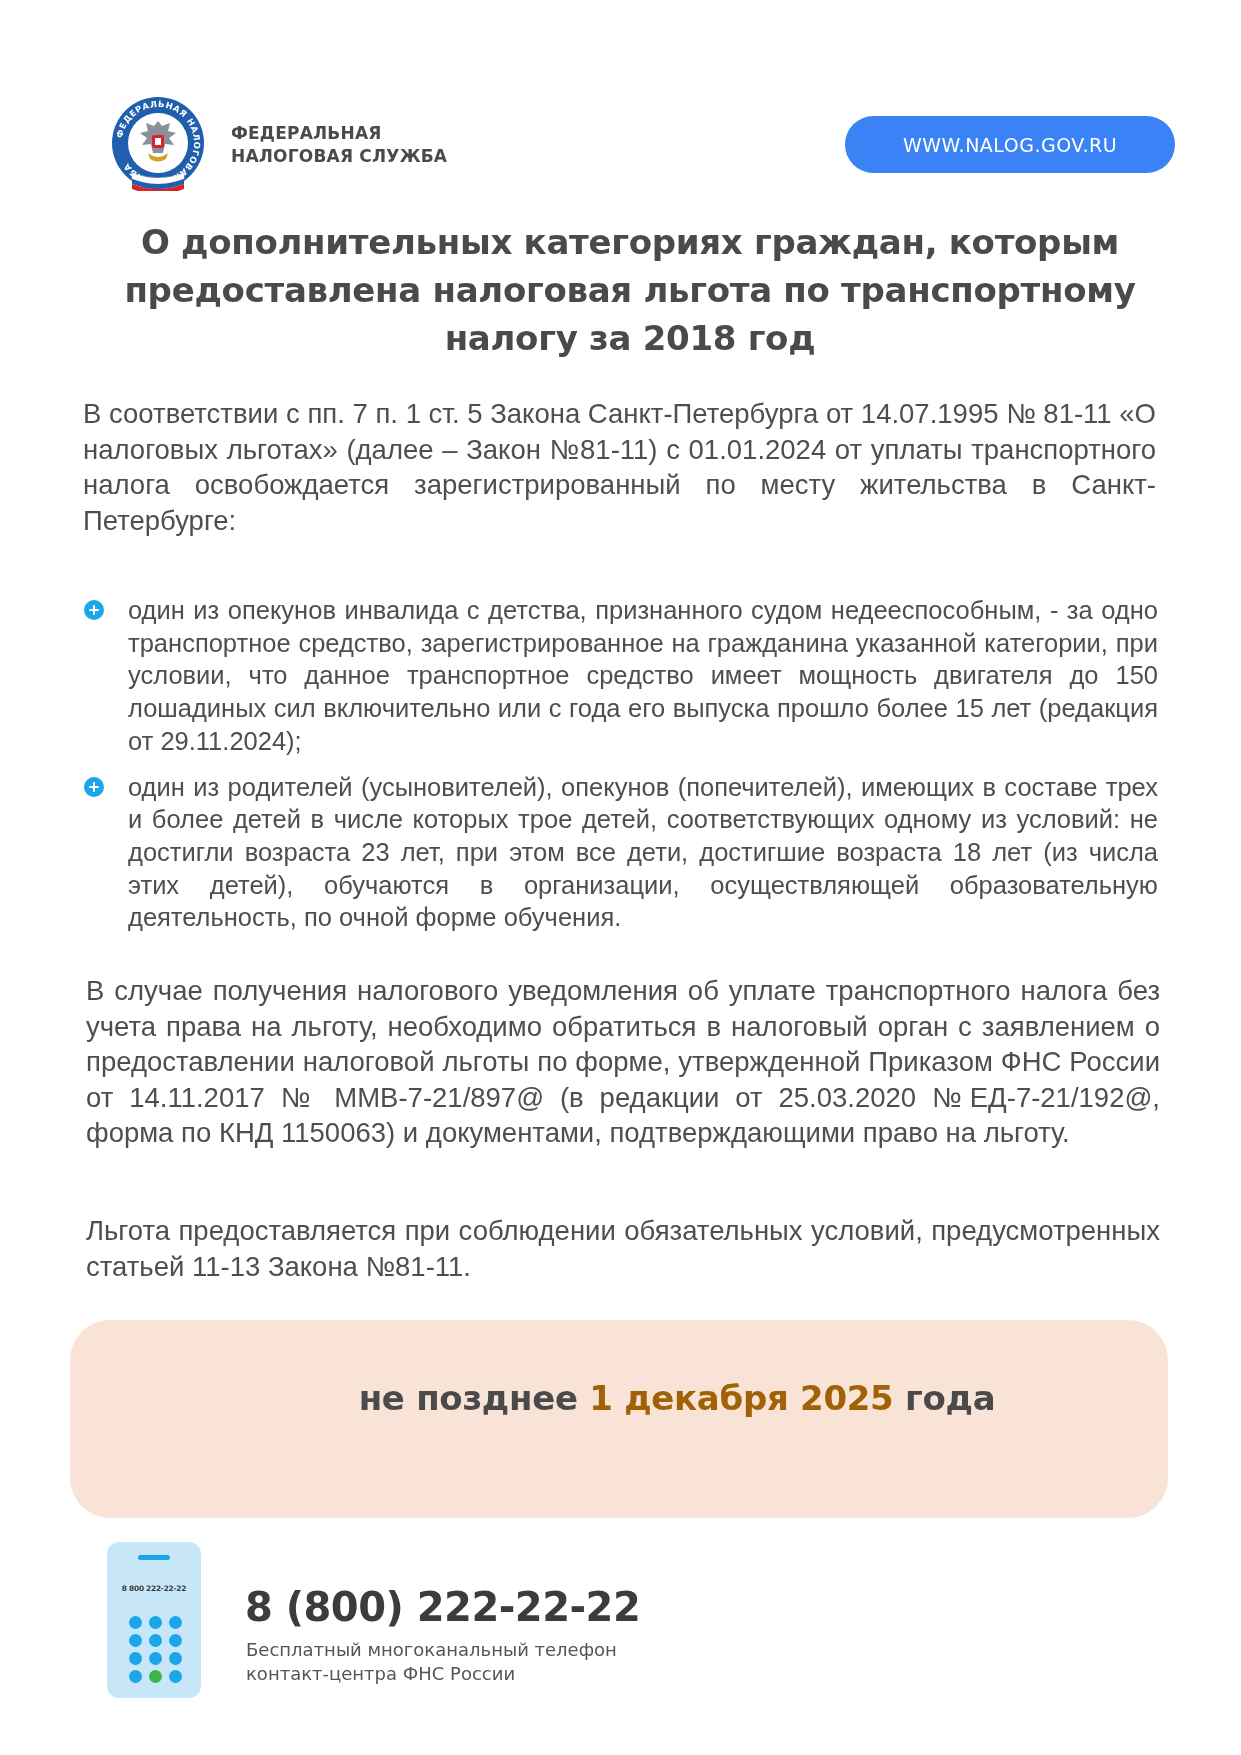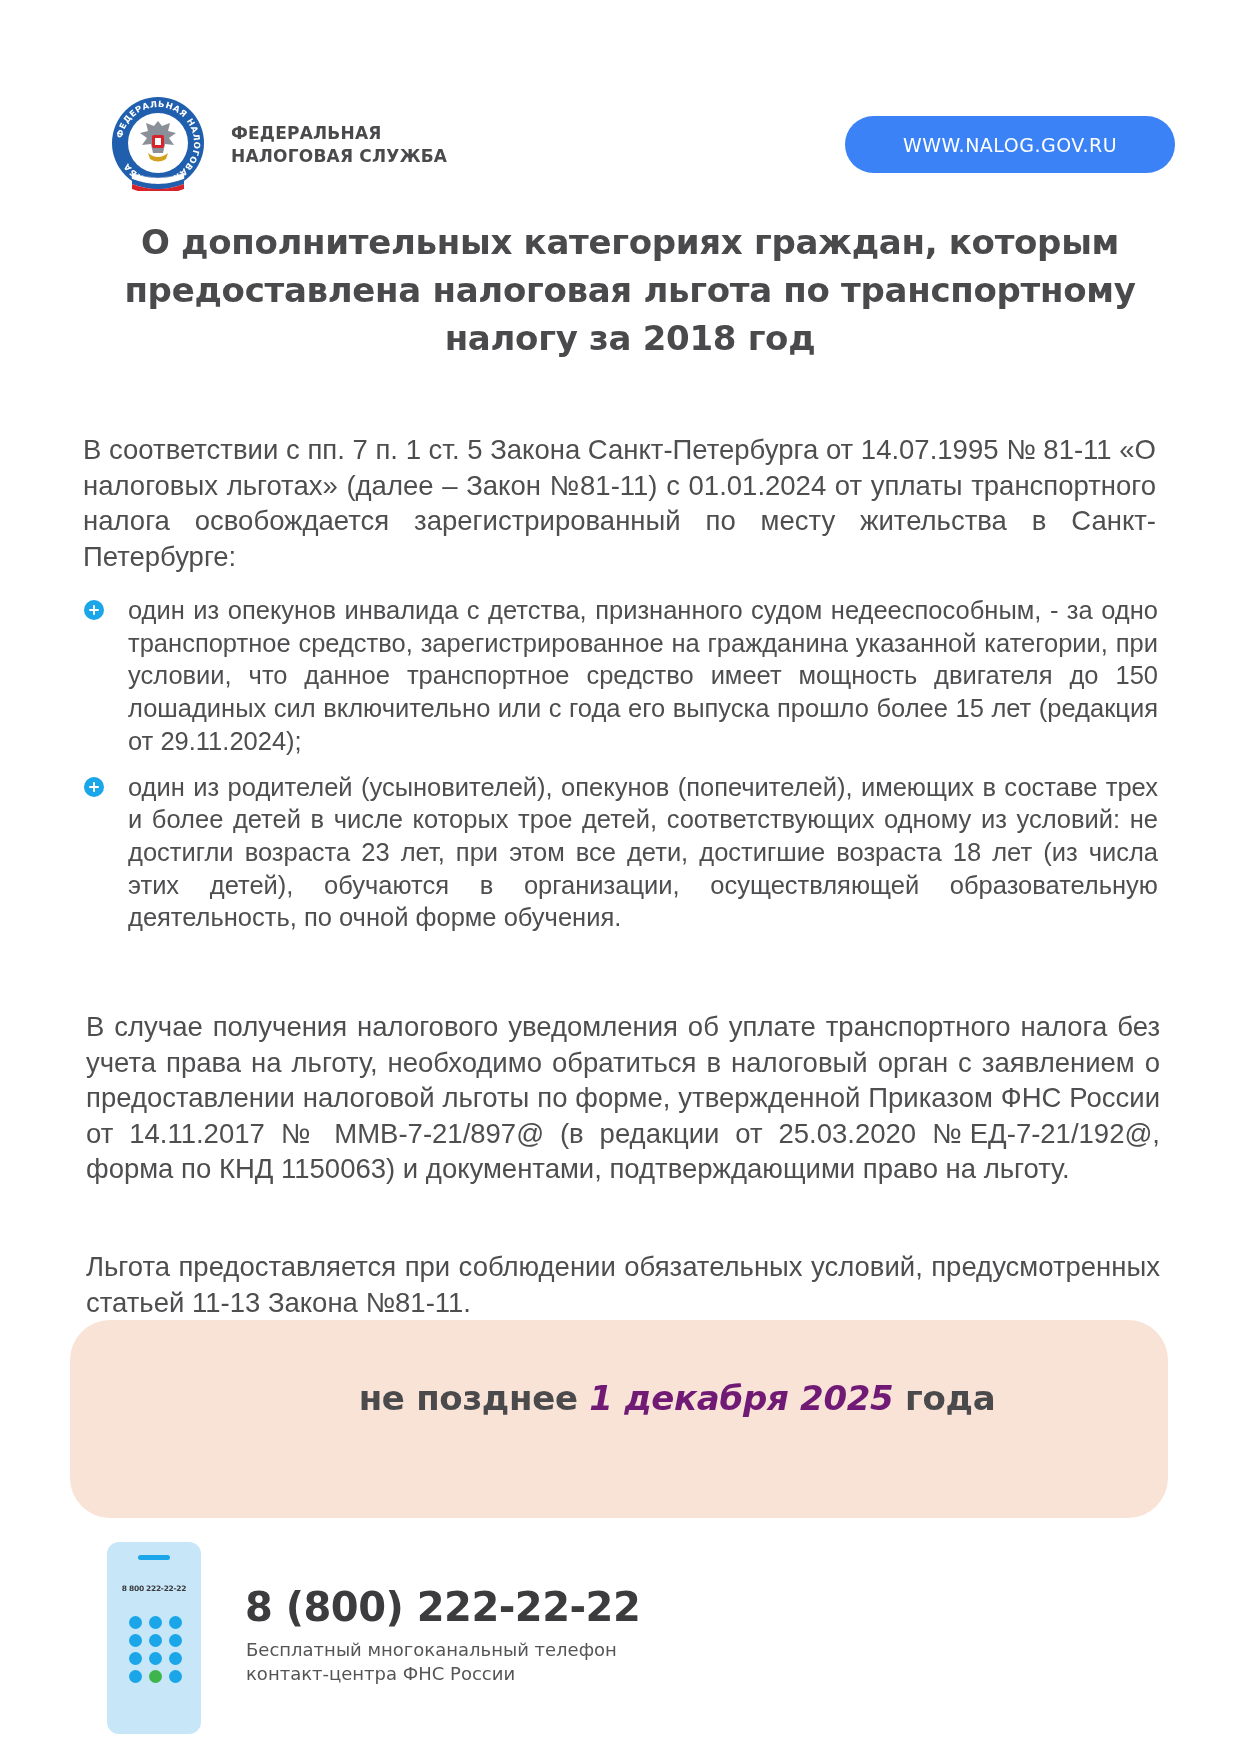--- a/index.html
+++ b/index.html
@@ -8,41 +8,41 @@
 
     
     .logo { position: absolute; left: 110px; top: 95px; width: 96px; height: 96px; }
     .org-name { position: absolute; left: 231px; top: 122px; font-family: "DejaVu Sans", sans-serif; font-weight: bold; font-size: 17px; line-height: 23px; color: #4a4a4c; letter-spacing: 0.2px; }
     .site-pill { position: absolute; left: 845px; top: 116px; width: 330px; height: 57px; border-radius: 29px; background: #3b82f6; color: #ffffff; font-family: "DejaVu Sans", sans-serif; font-size: 19px; letter-spacing: 0.5px; display: flex; align-items: center; justify-content: center; text-decoration: none; }
 
     
     .title { position: absolute; left: 80px; top: 218px; width: 1100px; text-align: center; font-family: "DejaVu Sans", sans-serif; font-weight: bold; font-size: 34px; line-height: 48px; color: #4a4a4c; letter-spacing: -0.3px; }
 
     
-    .para { position: absolute; font-family: "Liberation Sans", sans-serif; font-size: 27.5px; line-height: 35.5px; text-align: justify; color: #4e4e50; margin-top: 36px; }
+    .para { position: absolute; font-family: "Liberation Sans", sans-serif; font-size: 27.5px; line-height: 35.5px; text-align: justify; color: #4e4e50; }
     .p-intro { left: 83px; top: 396px; width: 1073px; }
     .p-notice { left: 86px; top: 973px; width: 1074px; }
     .p-cond { left: 86px; top: 1213px; width: 1074px; }
 
     .bullets { position: absolute; left: 83px; top: 550px; width: 1075px; list-style: none; margin-top: 44px; }
     .bullet { position: relative; padding-left: 45px; font-family: "Liberation Sans", sans-serif; font-size: 25.5px; line-height: 32.7px; text-align: justify; color: #4e4e50; margin-bottom: 13px; }
     .bullet-icon { position: absolute; left: 1px; top: 6px; width: 20px; height: 20px; border-radius: 50%; background: #1aa6e8; }
     .bullet-icon::before, .bullet-icon::after { content: ""; position: absolute; background: #ffffff; border-radius: 1px; }
     .bullet-icon::before { left: 5px; top: 9px; width: 10px; height: 2.4px; }
     .bullet-icon::after { left: 8.8px; top: 5px; width: 2.4px; height: 10px; }
 
     
     .deadline { position: absolute; left: 70px; top: 1320px; width: 1098px; height: 198px; border-radius: 40px; background: #f9e3d7; }
     .deadline-text { position: absolute; left: 0; top: 50px; width: 100%; text-align: center; font-family: "DejaVu Sans", sans-serif; font-weight: bold; font-size: 34px; line-height: 56px; color: #4a4a4c; letter-spacing: -0.3px; }
     .deadline-text .line1 { display: block; padding-left: 96px; }
     .deadline-text .line2 { display: block; padding-left: 116px; }
-    .accent { color: #701a75; font-style: italic; }
+    .accent { color: #a16207; }
 
     
-    .phone-card { position: absolute; left: 107px; top: 1542px; width: 94px; height: 192px; border-radius: 12px; background: #c7e7f9; }
+    .phone-card { position: absolute; left: 107px; top: 1542px; width: 94px; height: 156px; border-radius: 12px; background: #c7e7f9; }
     .phone-slot { position: absolute; left: 31px; top: 13px; width: 32px; height: 5px; border-radius: 3px; background: #1aa6e8; }
     .phone-mini { position: absolute; left: 0; top: 42px; width: 100%; text-align: center; font-family: "DejaVu Sans", sans-serif; font-weight: bold; font-size: 7.5px; color: #3a3a3c; letter-spacing: -0.3px; }
     .keypad { position: absolute; left: 22px; top: 74px; width: 54px; display: grid; grid-template-columns: repeat(3, 13px); grid-gap: 5px 7px; }
     .key { width: 13px; height: 13px; border-radius: 50%; background: #1aa6e8; }
     .key.green { background: #3db54a; }
 
     .hotline-number { position: absolute; left: 245px; top: 1583px; font-family: "DejaVu Sans", sans-serif; font-weight: bold; font-size: 40px; line-height: 48px; color: #3c3c3e; letter-spacing: -0.5px; }
     .hotline-desc { position: absolute; left: 246px; top: 1638px; font-family: "DejaVu Sans", sans-serif; font-size: 18px; line-height: 24px; color: #555557; }
   </style>
 </head>

